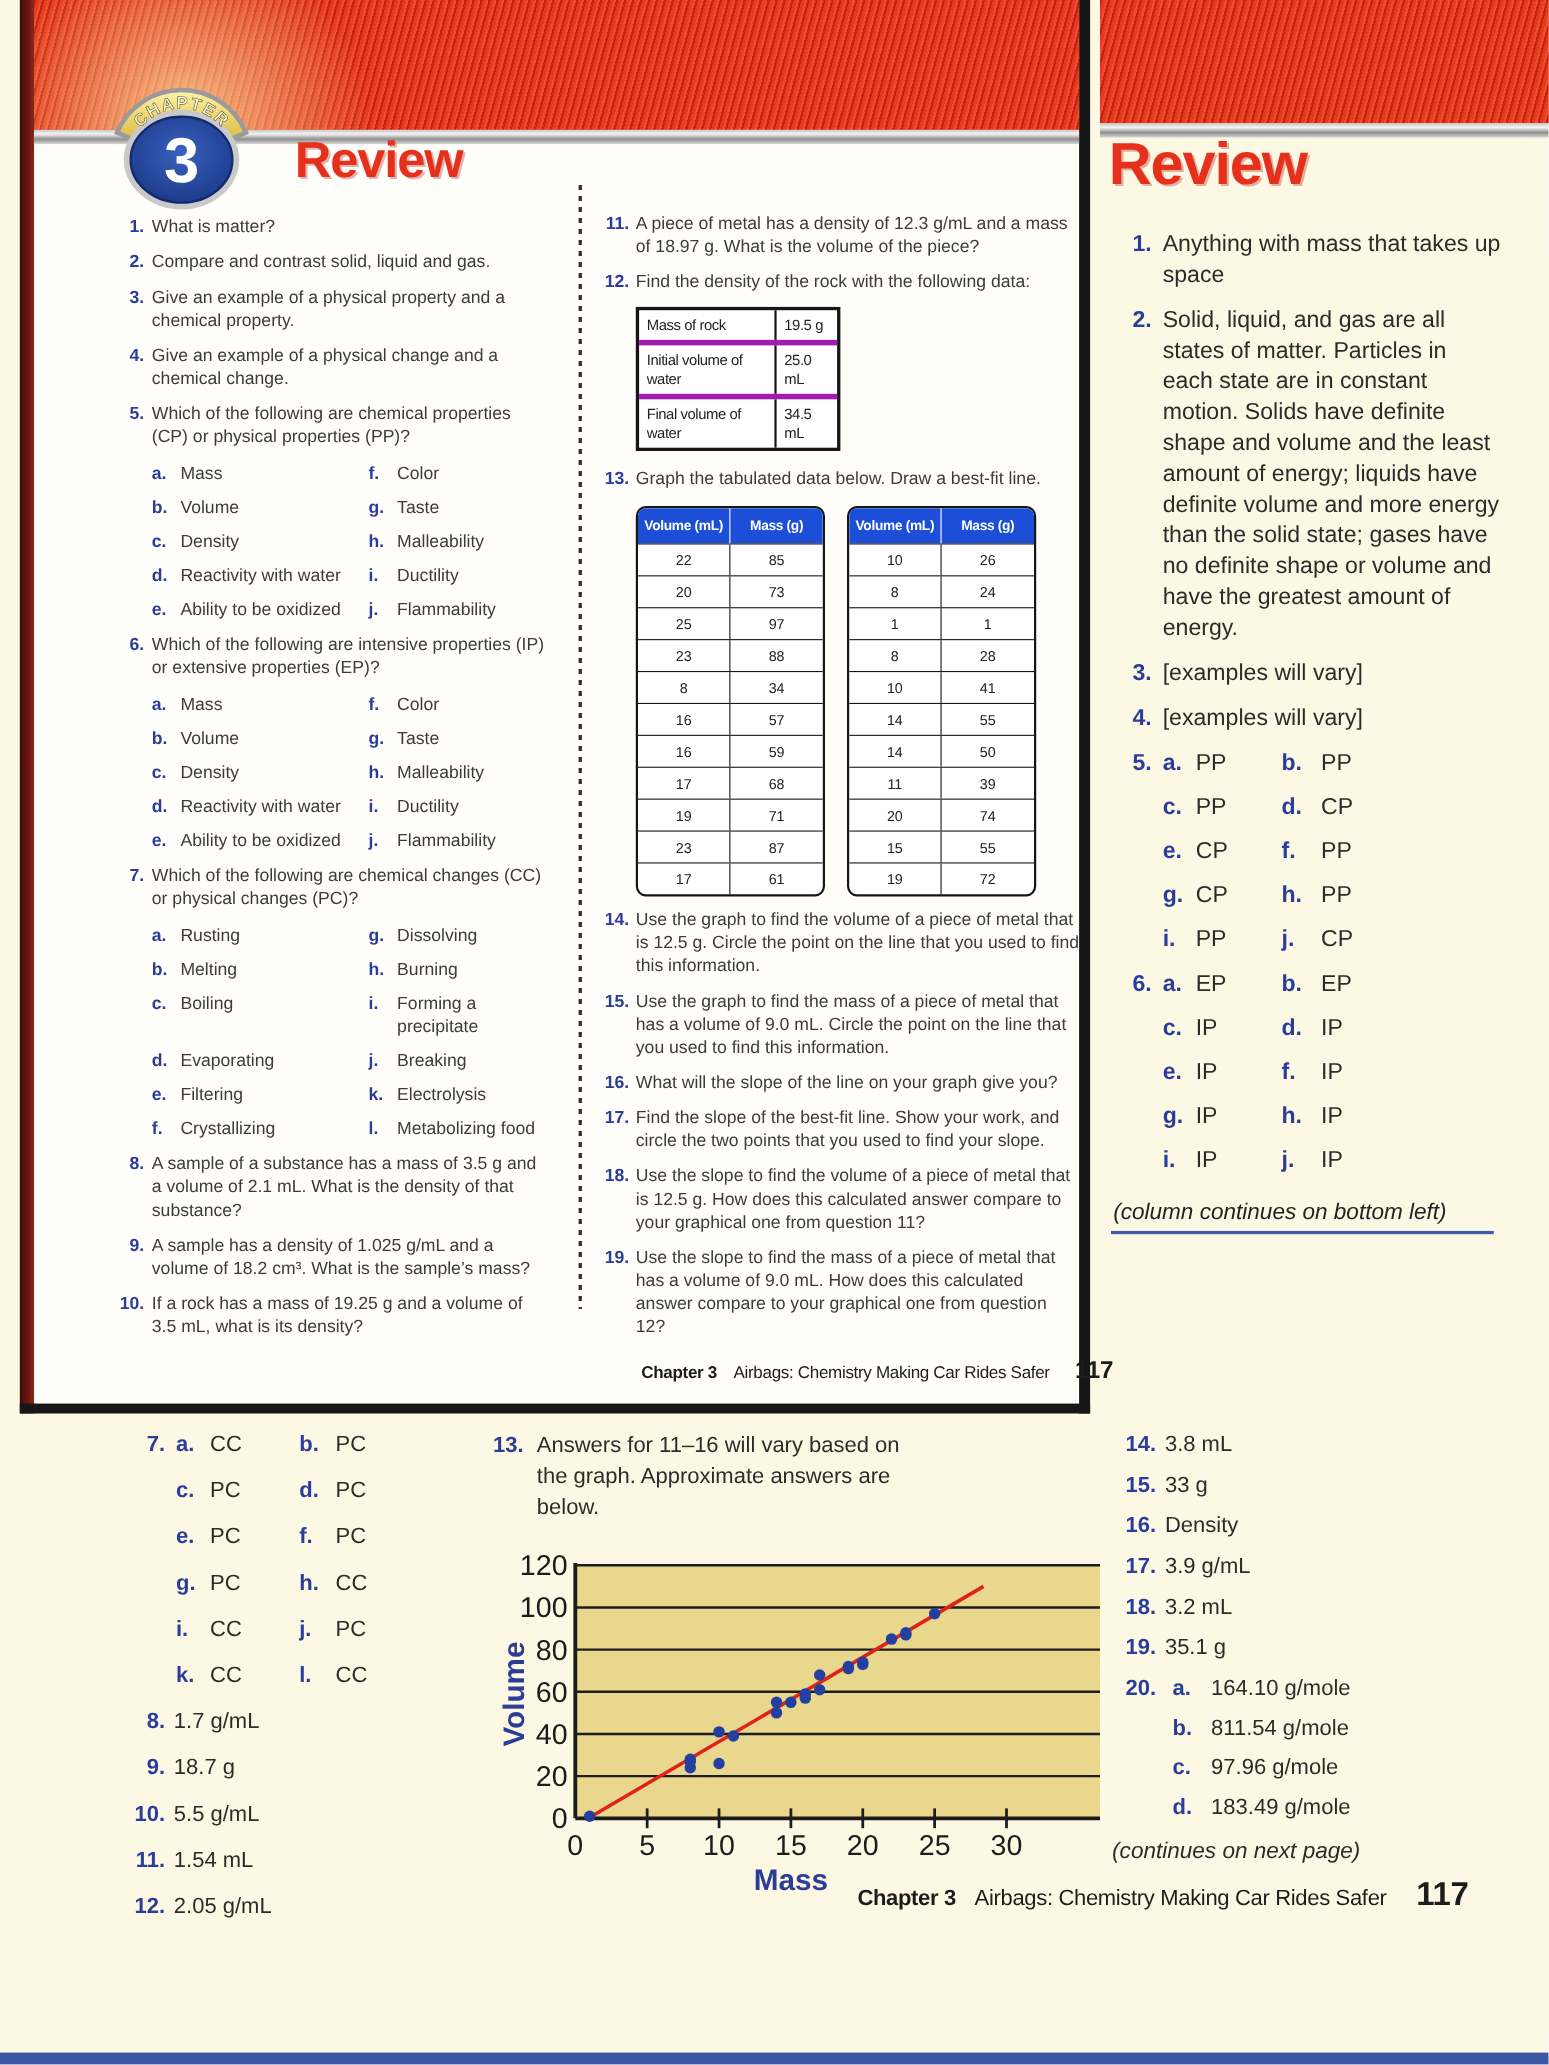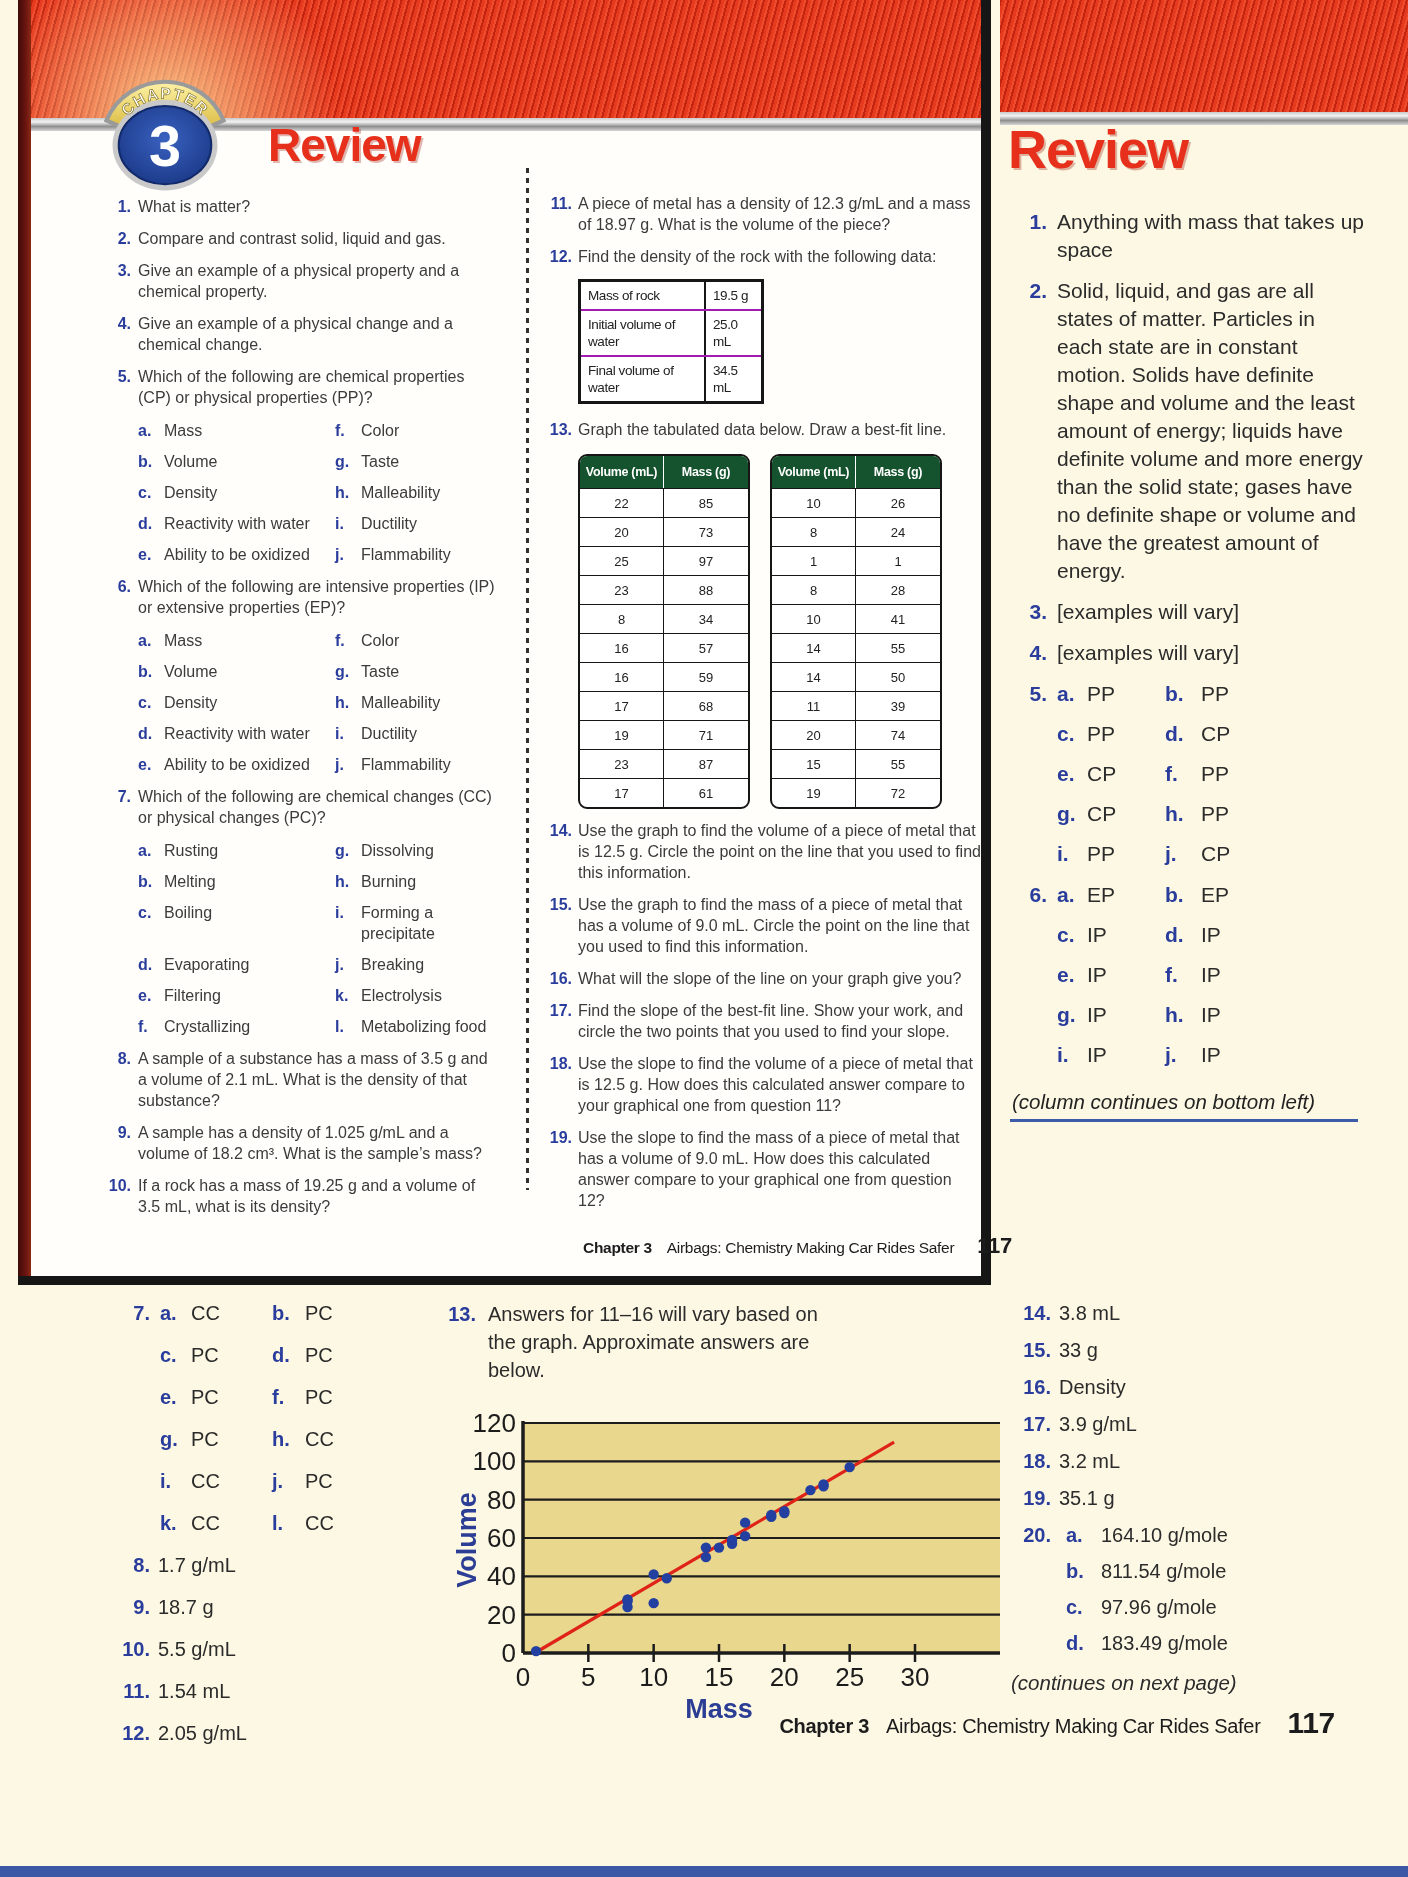--- a/index.html
+++ b/index.html
@@ -45,29 +45,29 @@
   .opts{margin-top:12px;margin-bottom:2px;}
   .opt-row{display:grid;grid-template-columns:197px auto;margin-bottom:10px;}
   .opt-cell{position:relative;padding-left:26px;}
   .opt-label{position:absolute;left:0;top:0;width:18px;text-align:left;color:#2a3d9c;font-weight:bold;}
 
   .dotted-divider{position:absolute;left:526px;top:168px;width:3px;height:1022px;
     background:repeating-linear-gradient(180deg,#2e2e2e 0 5px,transparent 5px 10px);}
 
   
   .rock-table{display:inline-block;border:3px solid #161616;background:#fff;margin:12px 0 4px 0;}
-  .rt-row{display:grid;grid-template-columns:125px 55px;border-bottom:2px solid #a21caf;}
+  .rt-row{display:grid;grid-template-columns:125px 55px;border-bottom:5px solid #a21caf;}
   .rt-row:last-child{border-bottom:none;}
   .rt-label,.rt-val{padding:5px 4px 5px 7px;font-size:13.5px;letter-spacing:-0.4px;line-height:17px;color:#222;}
   .rt-label{border-right:2px solid #161616;}
 
   
   .dt-wrap{display:flex;gap:20px;margin:14px 0 6px 0;}
   .dt{border:2.5px solid #161616;border-radius:9px;overflow:hidden;background:#fff;width:168px;}
-  .dt-head{display:grid;grid-template-columns:1fr 1fr;background:#14532d;}
+  .dt-head{display:grid;grid-template-columns:1fr 1fr;background:#1d4ed8;}
   .dt-th{color:#fff;font-weight:bold;font-size:12.5px;letter-spacing:-0.3px;text-align:center;
     padding:6px 0 5px 0;border-right:1.5px solid #fff;}
   .dt-th:last-child{border-right:none;}
   .dt-row{display:grid;grid-template-columns:1fr 1fr;border-top:1.5px solid #161616;}
   .dt-td{font-size:13px;text-align:center;color:#222;padding:4px 0 3px 0;border-right:1.5px solid #161616;}
   .dt-td:last-child{border-right:none;}
 
   .card-footer{position:absolute;left:583px;top:1233px;display:flex;align-items:baseline;gap:15px;
     font-size:15.5px;color:#1c1c1c;letter-spacing:-0.3px;white-space:nowrap;}
   .card-footer .cf-chapter{font-weight:bold;}

